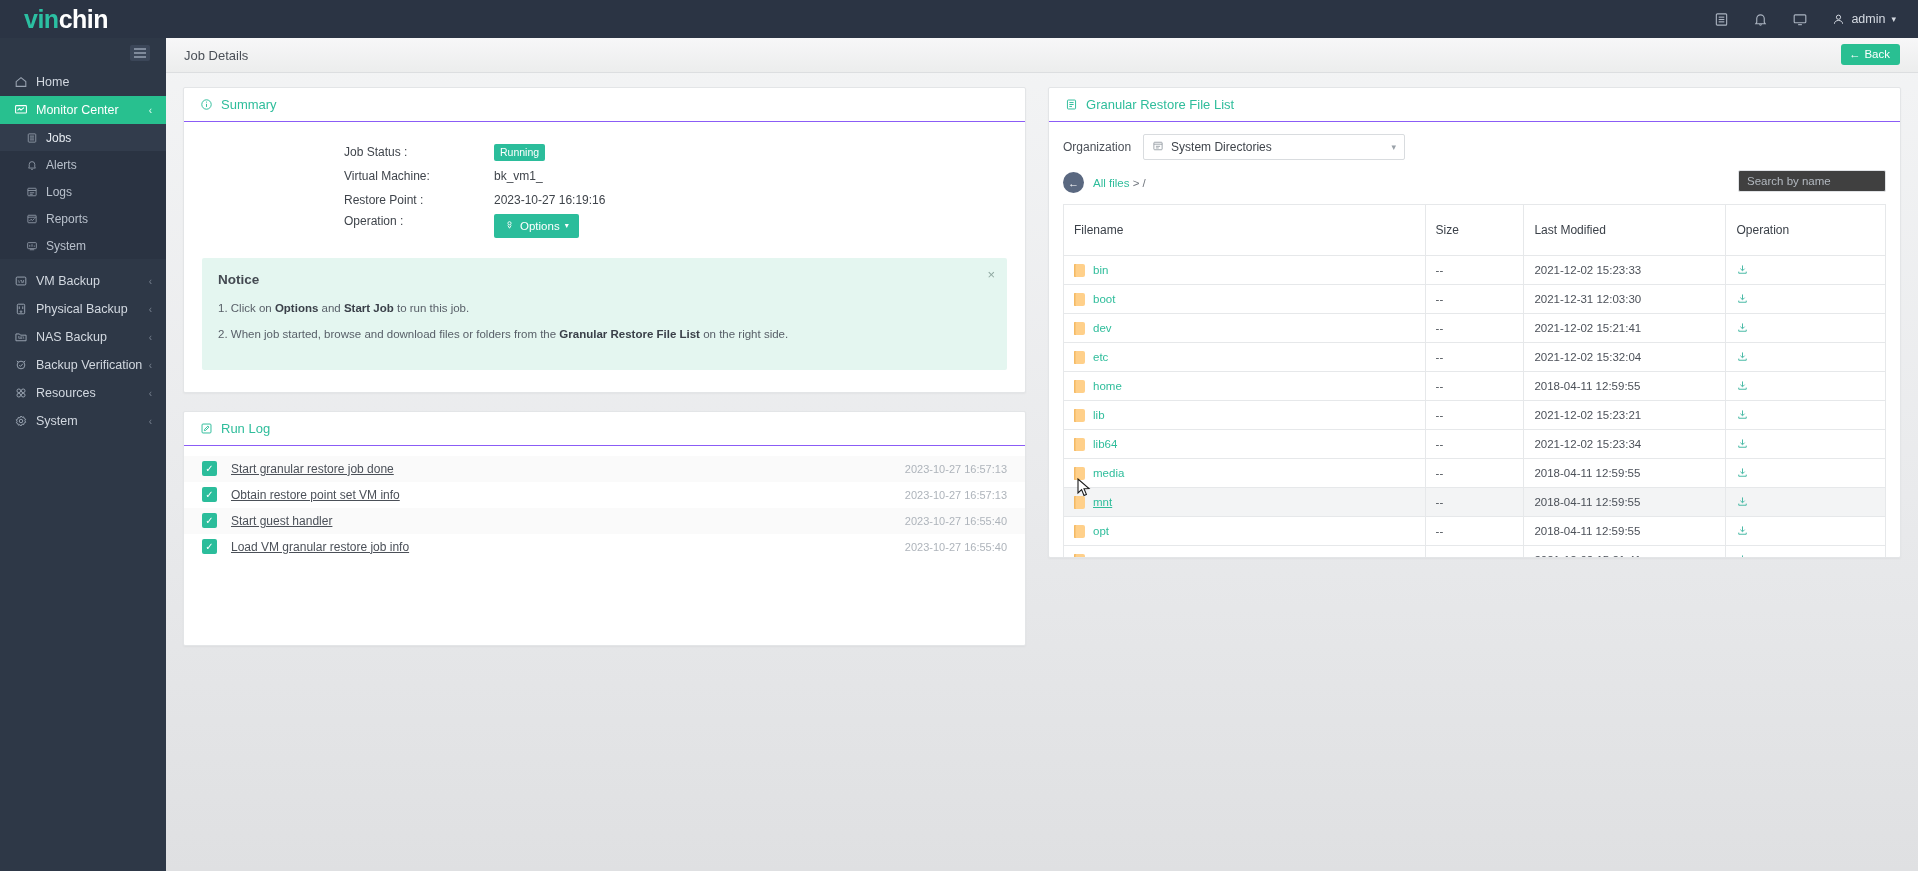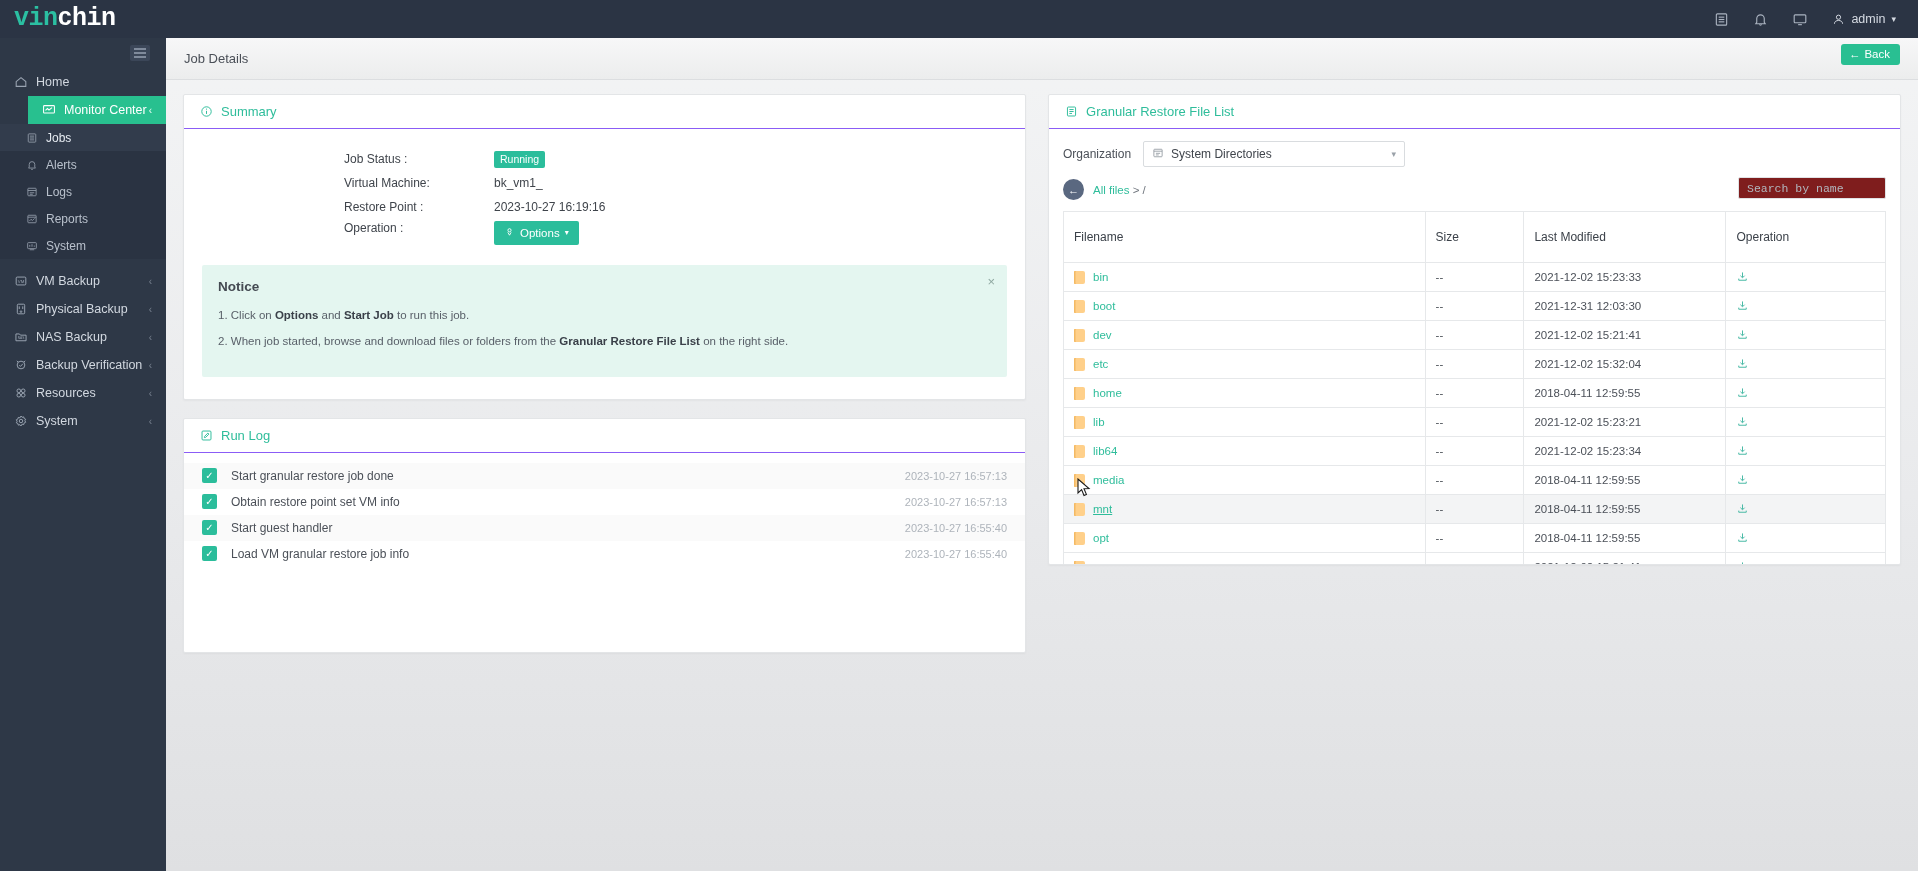--- a/index.html
+++ b/index.html
@@ -12,24 +12,23 @@
   body { position: relative; }
 
   
   .topbar {
     position: absolute; top: 0; left: 0; width: 1918px; height: 38px;
     background: #2b3444;
     display: flex; align-items: center;
     z-index: 40;
   }
   .logo {
-    width: 166px; padding-left: 14px;
+    width: 166px; padding-left: 24px;
     font-size: 25px; font-weight: bold; letter-spacing: -0.5px;
     line-height: 38px;
-    font-family: Liberation Mono, monospace;
   }
   .logo .t { color: #2bbfa2; }
   .logo .w { color: #ffffff; }
   .topbar-spacer { flex: 1; }
   .topbar-icons { display: flex; align-items: center; gap: 24px; padding-right: 22px; }
   .tb-ico {
     color: #aab3c0; display: flex; align-items: center; justify-content: center;
     cursor: pointer;
   }
   .tb-user { display: flex; align-items: center; gap: 6px; color: #d6dbe3; font-size: 12.5px; cursor: pointer; }
@@ -52,39 +51,39 @@
   .side-toggle .box i { display: block; height: 1.5px; background: #7f8a9b; }
 
   .nav-item {
     height: 28px; display: flex; align-items: center;
     padding-left: 14px; color: #d2d8e0; font-size: 12.5px;
     cursor: pointer; position: relative;
   }
   .nav-item .ico { width: 22px; display: flex; align-items: center; color: #9aa4b2; flex-shrink: 0; }
   .nav-item .lbl { flex: 1; }
   .nav-item .caret { padding-right: 14px; color: #77818f; font-size: 10px; }
-  .nav-item.active { background: #28c08f; color: #fff; margin-left: 28px; }
+  .nav-item.active { background: #28c08f; color: #fff; }
   .nav-item.active .ico { color: #fff; }
   .nav-item.active .caret { color: #eafff7; }
 
   .subnav { background: #2a3342; }
   .sub-item {
     height: 27px; display: flex; align-items: center;
     padding-left: 26px; color: #b9c1cc; font-size: 12px; cursor: pointer;
   }
   .sub-item .ico { width: 20px; display: flex; align-items: center; color: #8e98a6; flex-shrink:0; }
   .sub-item.active { background: #323c4c; color: #e7ecf2; }
 
   
   .page {
     position: absolute; top: 38px; left: 166px; width: 1752px; height: 833px;
     background: linear-gradient(180deg, #f3f4f5 0%, #e9eaec 55%, #dfe0e2 100%);
   }
   .page-head {
-    height: 42px; background: linear-gradient(180deg,#f7f7f8 0%, #eceded 100%);
+    height: 35px; background: linear-gradient(180deg,#f7f7f8 0%, #eceded 100%);
     border-bottom: 1px solid #dcdee0;
     display: flex; align-items: center; padding: 0 18px;
     position: relative;
   }
   .page-title { font-size: 13px; color: #4a4f57; }
   .btn-back {
     position: absolute; right: 18px; top: 6px;
     background: #29bf92; color: #fff; border: none; border-radius: 3px;
     font-size: 11.5px; padding: 4px 10px 5px 8px; cursor: pointer;
     font-family: inherit;
@@ -140,21 +139,21 @@
   .log-row {
     display: flex; align-items: center; height: 26px;
     padding: 0 18px 0 18px; font-size: 12px; color: #4b5058;
   }
   .log-row:nth-child(odd) { background: #fafafa; }
   .log-check {
     width: 15px; height: 15px; background: #2bbd9b; border-radius: 2px;
     display: flex; align-items: center; justify-content: center;
     color: #fff; font-size: 10px; margin-right: 14px; flex-shrink: 0;
   }
-  .log-msg { flex: 1; }
+  .log-msg { flex: 1; text-decoration: underline; }
   .log-time { color: #aeb4bb; font-size: 11px; }
 
   
   .col-right { width: 855px; }
   .grl-body { padding: 12px 14px 0 14px; }
   .org-row { display: flex; align-items: center; gap: 12px; margin-bottom: 12px; }
   .org-label { font-size: 12px; color: #4b5058; }
   .select {
     width: 262px; height: 26px; border: 1px solid #d9dcdf; border-radius: 2px;
     display: flex; align-items: center; padding: 0 8px; gap: 7px;
@@ -167,22 +166,22 @@
   .back-circle {
     width: 21px; height: 21px; border-radius: 50%; background: #5a6880;
     display: flex; align-items: center; justify-content: center; color: #fff;
     font-size: 11px; cursor: pointer; margin-right: 9px; flex-shrink: 0;
   }
   .crumbs { font-size: 11.5px; color: #6f757d; }
   .crumbs .lnk { color: #2fbd9b; cursor: pointer; }
   .search-box {
     position: absolute; right: 0; top: -2px;
     width: 148px; height: 22px; border: 1px solid #e0e2e5; border-radius: 2px;
-    background: #7f1d1d; font-size: 11.5px; color: #9ba2aa;
-    padding: 0 8px; font-family: Liberation Mono, monospace;
+    background: #404040; font-size: 11.5px; color: #9ba2aa;
+    padding: 0 8px; font-family: Liberation Sans, sans-serif;
   }
   .search-box::placeholder { color: #b2b8bf; }
 
   table.files { width: 100%; border-collapse: collapse; table-layout: fixed; }
   table.files th {
     text-align: left; font-size: 12px; color: #3b4149; font-weight: normal;
     padding: 18px 10px; border: 1px solid #e6e8ea; background: #fff;
   }
   table.files td {
     font-size: 11.5px; color: #4b5058;

